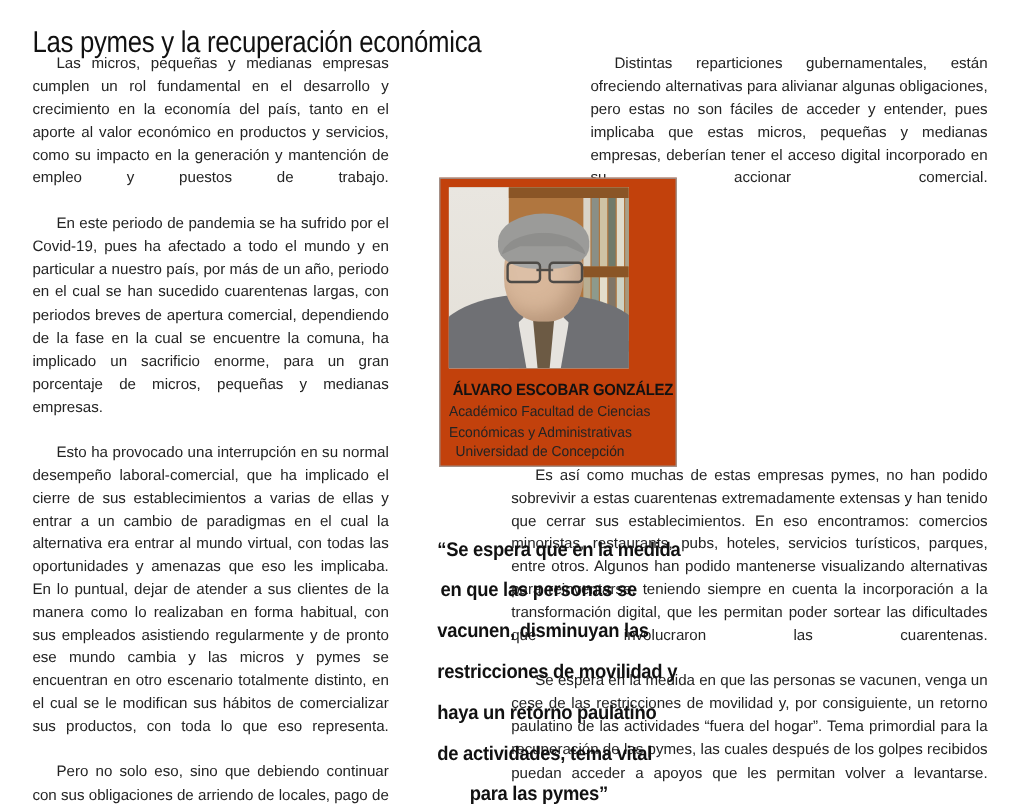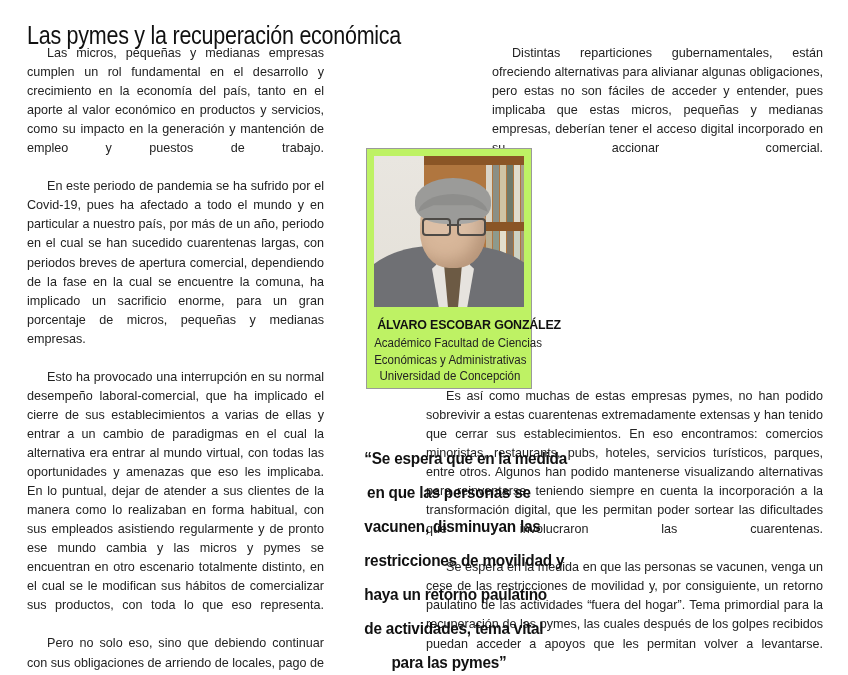--- a/index.html
+++ b/index.html
@@ -66,24 +66,24 @@
     content: "";
     display: inline-block;
     width: 100%;
   }
 
   
   #photo-card {
     position: absolute;
     left: 326px;
     top: 132px;
-    width: 166px;
+    width: 198px;
     height: 241px;
     border: 1px solid #9a9a9a;
-    background: #bef264;
+    background: #c2410c;
     box-sizing: border-box;
     z-index: 5;
   }
   #photo-frame {
     position: absolute;
     left: 7px;
     top: 7px;
     width: 150px;
     height: 151px;
     overflow: hidden;

